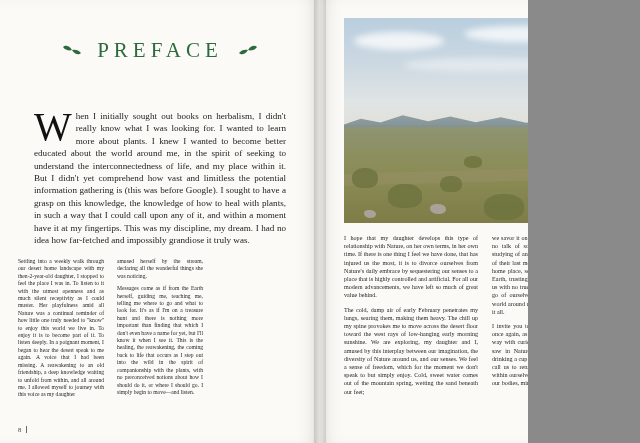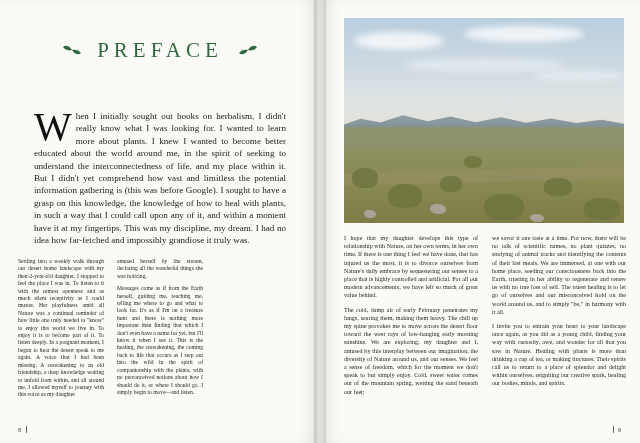--- a/index.html
+++ b/index.html
@@ -2,21 +2,21 @@
 <html><head>
 <meta charset="utf-8">
 <style>
   html, body {
     margin: 0;
     padding: 0;
     background: #8a8a8a;
   }
   #page {
     position: relative;
-    width: 640px;
+    width: 528px;
     height: 443px;
     background: #7dd3fc;
     overflow: hidden;
     font-family: "Liberation Sans", sans-serif;
   }
   .spread {
     position: absolute;
     left: 0; top: 0;
     width: 640px; height: 443px;
     display: flex;

